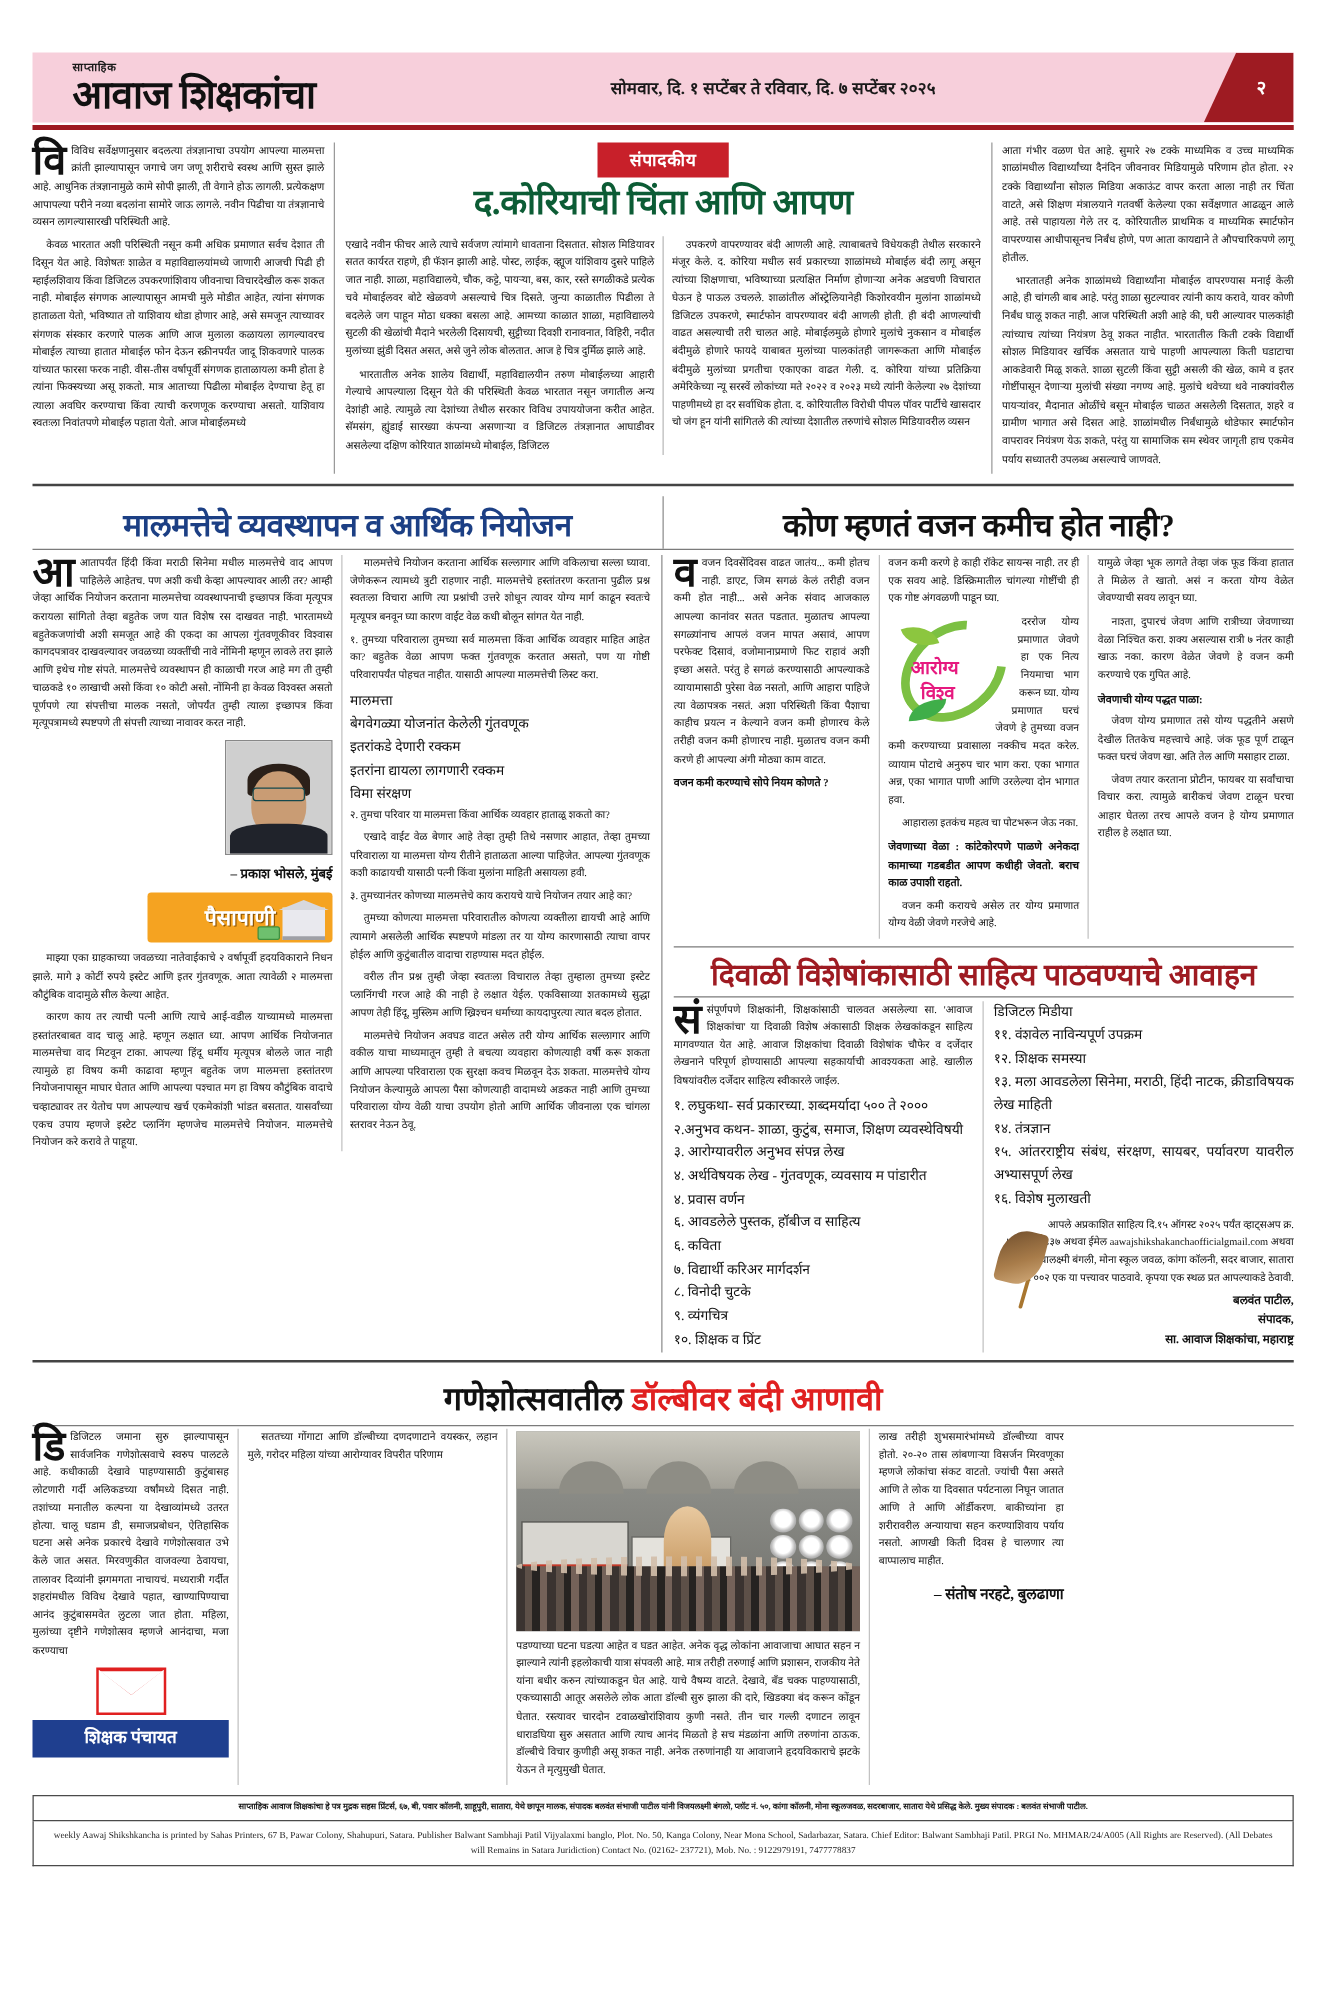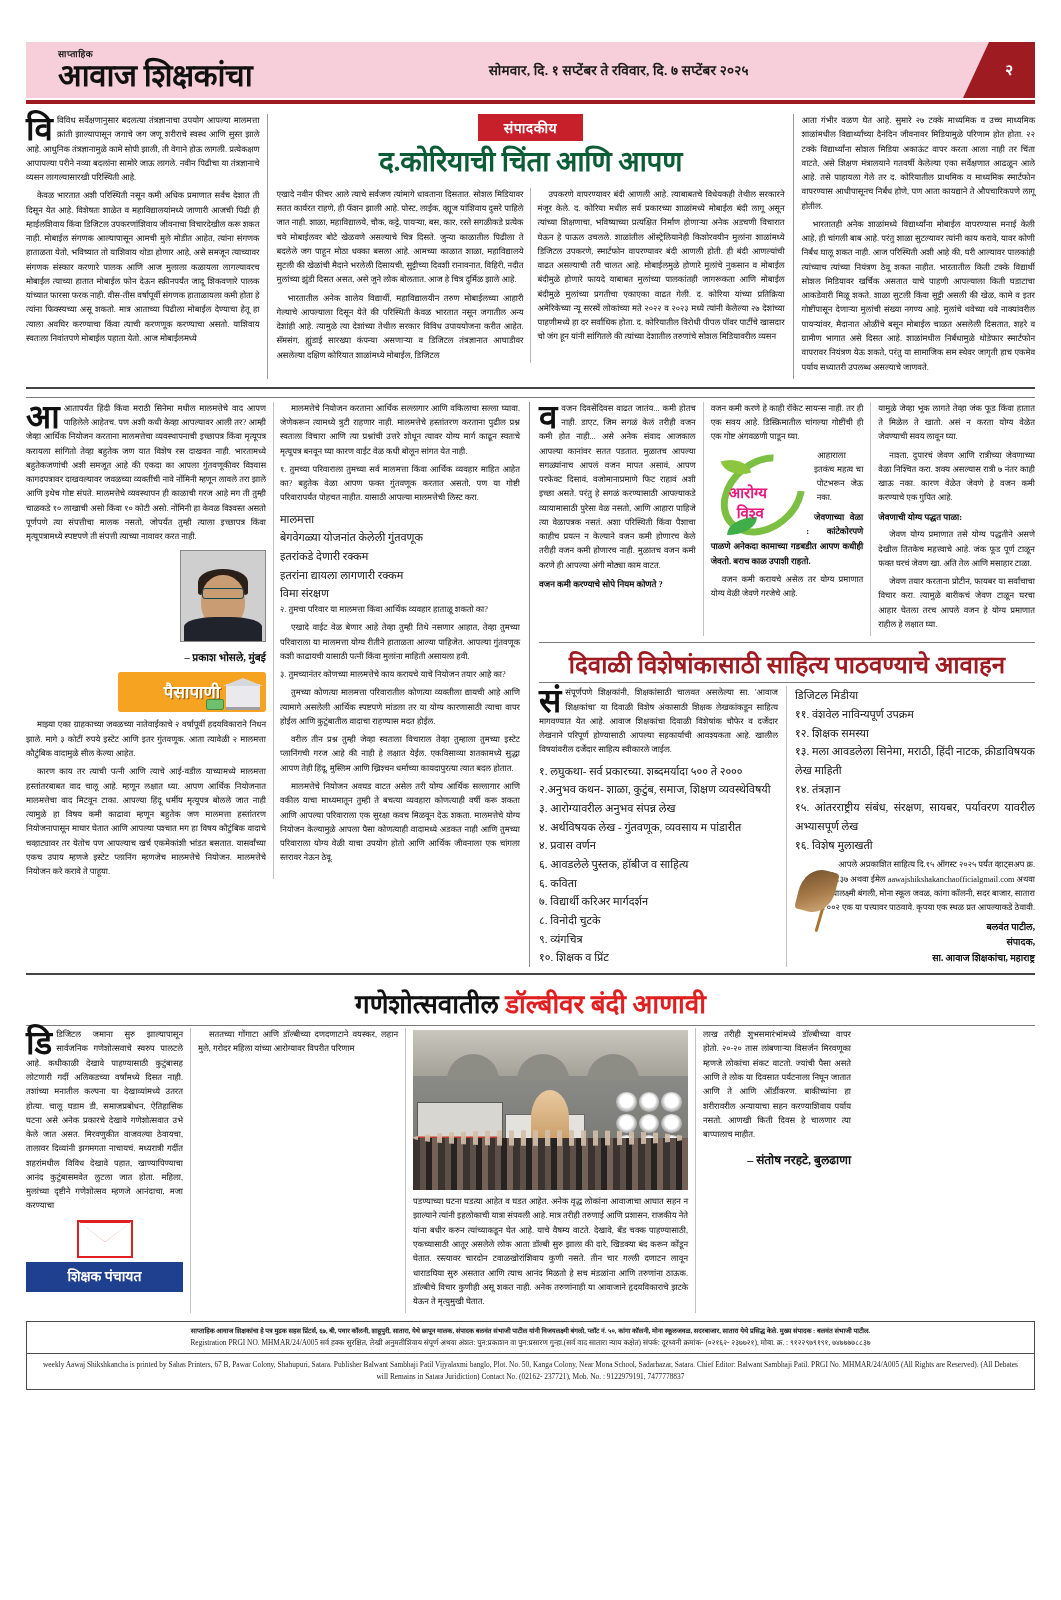--- a/index.html
+++ b/index.html
@@ -488,20 +488,28 @@
       <div class="col-text">
         <p class="noind"><span>आता गंभीर वळण घेत आहे. सुमारे २७ टक्के माध्यमिक व उच्च माध्यमिक शाळांमधील विद्यार्थ्यांच्या दैनंदिन जीवनावर मिडियामुळे परिणाम होत होता. २२ टक्के विद्यार्थ्यांना सोशल मिडिया अकाऊंट वापर करता आला नाही तर चिंता वाटते, असे शिक्षण मंत्रालयाने गतवर्षी केलेल्या एका सर्वेक्षणात आढळून आले आहे. तसे पाहायला गेले तर द. कोरियातील प्राथमिक व माध्यमिक स्मार्टफोन वापरण्यास आधीपासूनच निर्बंध होणे, पण आता कायद्याने ते औपचारिकपणे लागू होतील.</span></p>
         <p><span>भारतातही अनेक शाळांमध्ये विद्यार्थ्यांना मोबाईल वापरण्यास मनाई केली आहे, ही चांगली बाब आहे. परंतु शाळा सुटल्यावर त्यांनी काय करावे, यावर कोणी निर्बंध घालू शकत नाही. आज परिस्थिती अशी आहे की, घरी आल्यावर पालकांही त्यांच्याच त्यांच्या नियंत्रण ठेवू शकत नाहीत. भारतातील किती टक्के विद्यार्थी सोशल मिडियावर खर्चिक असतात याचे पाहणी आपल्याला किती घडाटाचा आकडेवारी मिळू शकते. शाळा सुटली किंवा सुट्टी असली की खेळ, कामे व इतर गोष्टींपासून देणाऱ्या मुलांची संख्या नगण्य आहे. मुलांचे थवेच्या थवे नाक्यांवरील पायऱ्यांवर, मैदानात ओळींचे बसून मोबाईल चाळत असलेली दिसतात, शहरे व ग्रामीण भागात असे दिसत आहे. शाळांमधील निर्बंधामुळे थोडेफार स्मार्टफोन वापरावर नियंत्रण येऊ शकते, परंतु या सामाजिक सम स्थेवर जागृती हाच एकमेव पर्याय सध्यातरी उपलब्ध असल्याचे जाणवते.</span></p>
       </div>
     </div>
   </div>
 
   <div class="rule-med" style="margin:8px 26px 0 26px;"></div>
 
   <div class="sec2">
+    <div class="sec2-heads">
+      <div class="h left">
+        <span class="head-blue">मालमत्तेचे व्यवस्थापन व आर्थिक नियोजन</span>
+      </div>
+      <div class="h">
+        <span class="head-black">कोण म्हणतं वजन कमीच होत नाही?</span>
+      </div>
+    </div>
     <div class="rule-thin"></div>
 
     <div class="sec2-body">
 
       <div class="sec2-left">
         <div class="two-col col-text">
           <p class="noind"><span class="dropcap">आ</span><span>आतापर्यंत हिंदी किंवा मराठी सिनेमा मधील मालमत्तेचे वाद आपण पाहिलेले आहेतच. पण अशी कधी केव्हा आपल्यावर आली तर? आम्ही जेव्हा आर्थिक नियोजन करताना मालमत्तेचा व्यवस्थापनाची इच्छापत्र किंवा मृत्यूपत्र करायला सांगितो तेव्हा बहुतेक जण यात विशेष रस दाखवत नाही. भारतामध्ये बहुतेकजणांची अशी समजूत आहे की एकदा का आपला गुंतवणूकीवर विश्वास कागदपत्रावर दाखवल्यावर जवळच्या व्यक्तींची नावे नोंमिनी म्हणून लावले तरा झाले आणि इथेच गोष्ट संपते. मालमत्तेचे व्यवस्थापन ही काळाची गरज आहे मग ती तुम्ही चाळकडे १० लाखाची असो किंवा १० कोटी असो. नोंमिनी हा केवळ विश्वस्त असतो पूर्णपणे त्या संपत्तीचा मालक नसतो, जोपर्यंत तुम्ही त्याला इच्छापत्र किंवा मृत्यूपत्रामध्ये स्पष्टपणे ती संपत्ती त्याच्या नावावर करत नाही.</span></p>
 
           <div class="portrait">
             <span class="bg"></span>
@@ -547,20 +555,21 @@
           </div>
           <div style="width:34%; padding:0 7px; border-left:1px solid #c2c2c2; border-right:1px solid #c2c2c2;" class="col-text">
             <p class="noind"><span>वजन कमी करणे हे काही रॉकेट सायन्स नाही. तर ही एक सवय आहे. डिस्क्रिमातील चांगल्या गोष्टींची ही एक गोष्ट अंगवळणी पाडून घ्या.</span></p>
             <div class="aarogya">
               <span class="ring"></span>
               <span class="leaf1"></span>
               <span class="leaf2"></span>
               <span class="t1">आरोग्य</span>
               <span class="t2">विश्व</span>
             </div>
+            <p><span>दररोज योग्य प्रमाणात जेवणे हा एक नित्य नियमाचा भाग करून घ्या. योग्य प्रमाणात घरचं जेवणे हे तुमच्या वजन कमी करण्याच्या प्रवासाला नक्कीच मदत करेल. व्यायाम पोटाचे अनुरुप चार भाग करा. एका भागात अन्न, एका भागात पाणी आणि उरलेल्या दोन भागात हवा.</span></p>
             <p><span>आहाराला इतकंच महत्व चा पोटभरून जेऊ नका.</span></p>
             <p class="noind subhead-bold"><span>जेवणाच्या वेळा : कांटेकोरपणे पाळणे अनेकदा कामाच्या गडबडीत आपण कधीही जेवतो. बराच काळ उपाशी राहतो.</span></p>
             <p><span>वजन कमी करायचे असेल तर योग्य प्रमाणात योग्य वेळी जेवणे गरजेचे आहे.</span></p>
           </div>
           <div style="width:33%; padding-left:7px;" class="col-text">
             <p class="noind"><span>यामुळे जेव्हा भूक लागते तेव्हा जंक फूड किंवा हातात ते मिळेल ते खातो. असं न करता योग्य वेळेत जेवण्याची सवय लावून घ्या.</span></p>
             <p><span>नाश्ता, दुपारचं जेवण आणि रात्रीच्या जेवणाच्या वेळा निश्चित करा. शक्य असल्यास रात्री ७ नंतर काही खाऊ नका. कारण वेळेत जेवणे हे वजन कमी करण्याचे एक गुपित आहे.</span></p>
             <p class="noind subhead-bold"><span>जेवणाची योग्य पद्धत पाळा:</span></p>
             <p><span>जेवण योग्य प्रमाणात तसे योग्य पद्धतीने असणे देखील तितकेच महत्त्वाचे आहे. जंक फूड पूर्ण टाळून फक्त घरचं जेवण खा. अति तेल आणि मसाहार टाळा.</span></p>
             <p><span>जेवण तयार करताना प्रोटीन, फायबर या सर्वांचाचा विचार करा. त्यामुळे बारीकचं जेवण टाळून घरचा आहार घेतला तरच आपले वजन हे योग्य प्रमाणात राहील हे लक्षात घ्या.</span></p>
@@ -667,20 +676,19 @@
       <div class="sec4-col col-text" style="width:155px; padding-right:0;">
         <p class="noind"><span>लाख तरीही शुभसमारंभांमध्ये डॉल्बीच्या वापर होतो. २०-२० तास लांबणाऱ्या विसर्जन मिरवणूका म्हणजे लोकांचा संकट वाटतो. ज्यांची पैसा असते आणि ते लोक या दिवसात पर्यटनाला निघून जातात आणि ते आणि ऑर्डीकरण. बाकीच्यांना हा शरीरावरील अन्यायाचा सहन करण्याशिवाय पर्याय नसतो. आणखी किती दिवस हे चालणार त्या बाप्पालाच माहीत.</span></p>
         <div class="credit">– संतोष नरहटे, बुलढाणा</div>
       </div>
     </div>
   </div>
 
   <div class="footer">
     <div class="foot-box">
       <div class="foot-mr">साप्ताहिक आवाज शिक्षकांचा हे पत्र मुद्रक सहस प्रिंटर्स, ६७, बी, पवार कॉलनी, शाहूपुरी, सातारा, येथे छापून मालक, संपादक बलवंत संभाजी पाटील यांनी विजयलक्ष्मी बंगलो, प्लॉट नं. ५०, कांगा कॉलनी, मोना स्कूलजवळ, सदरबाजार, सातारा येथे प्रसिद्ध केले. मुख्य संपादक : बलवंत संभाजी पाटील.</div>
-      <div class="foot-reg">Registration PRGI NO. MHMAR/24/A005 सर्व हक्क सुरक्षित, लेखी अनुमतीशिवाय संपूर्ण अथवा अंशत: पुन:प्रकाशन वा पुन:प्रसारण गुन्हा.(सर्व वाद सातारा न्याय कक्षेत) संपर्क: दूरध्वनी क्रमांक- (०२१६२- २३७७२१), मोबा. क्र. : ९१२२९७९१९१, ७४७७७७८८३७</div>
     </div>
     <div class="foot-box2">
       <div class="foot-en">weekly Aawaj Shikshkancha is printed by Sahas Printers, 67 B, Pawar Colony, Shahupuri, Satara. Publisher Balwant Sambhaji Patil Vijyalaxmi banglo, Plot. No. 50, Kanga Colony, Near Mona School, Sadarbazar, Satara. Chief Editor: Balwant Sambhaji Patil. PRGI No. MHMAR/24/A005 (All Rights are Reserved). (All Debates will Remains in Satara Juridiction) Contact No.  (02162- 237721), Mob. No. : 9122979191, 7477778837</div>
     </div>
   </div>
 
 </div>
 
 </body></html>

